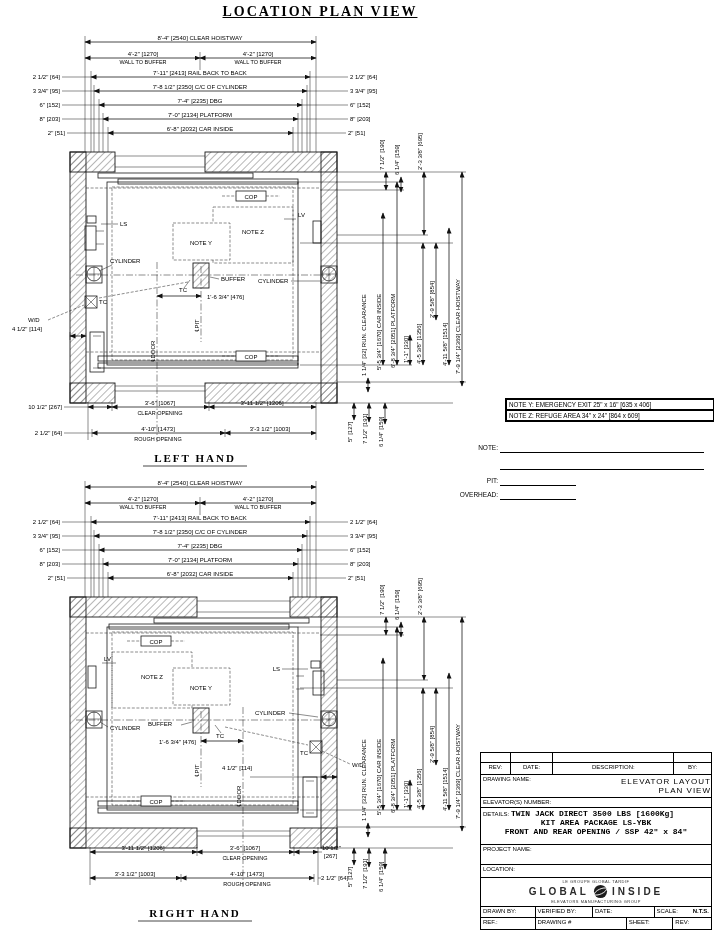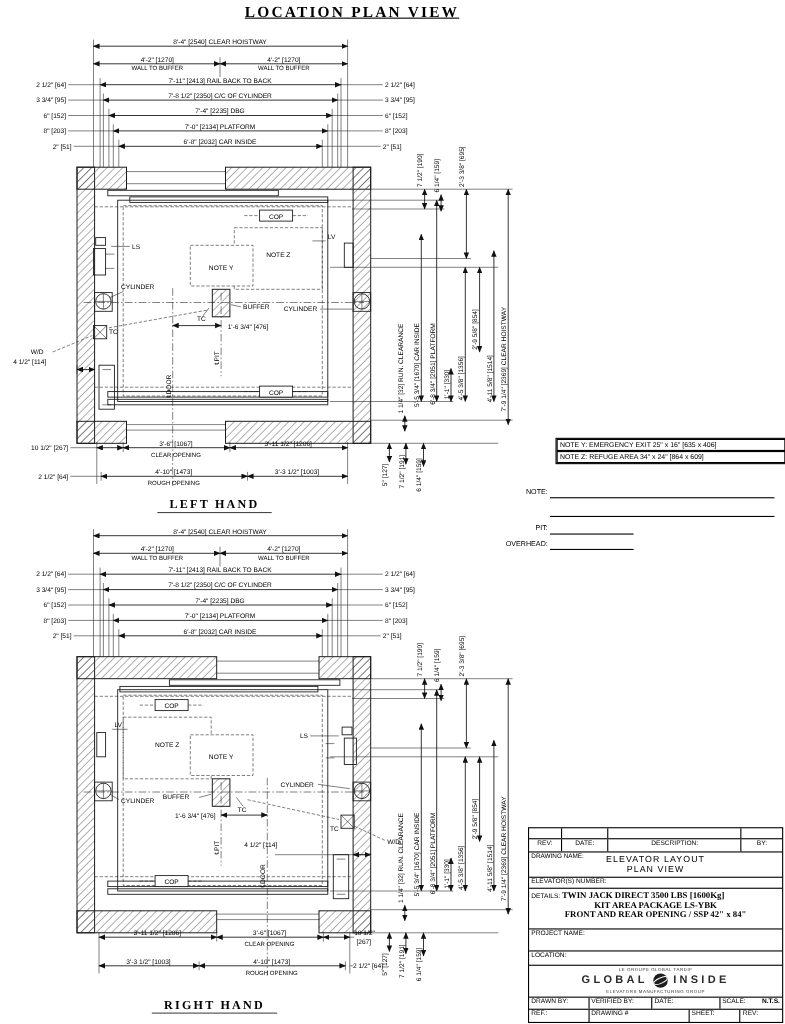--- a/index.html
+++ b/index.html
@@ -27,21 +27,21 @@
   .notesbox .nrow{border:1px solid #000;margin:0;padding:1px 2px;font-size:6.3px;white-space:nowrap}
   .fld{font-size:6.5px}
   .ul{border-bottom:1px solid #000}
   
   .tb{left:480px;top:752px;width:232px;height:178px;border:1.3px solid #000;box-sizing:border-box;font-size:6px}
   .tb .row{box-sizing:border-box;border-bottom:1px solid #000;position:relative;display:flex}
   .tb .cell{box-sizing:border-box;border-right:1px solid #000;height:100%;overflow:hidden;
             padding:1px 2px;white-space:nowrap}
   .tb .cell:last-child{border-right:none}
   .tb .tiny{font-size:5.8px}
-  .serifb{font-family:Liberation Serif, serif;font-weight:bold}
+  .serifb{font-family:Liberation Mono, monospace;font-weight:bold}
   .logo-line{display:flex;align-items:center;justify-content:center;gap:4px}
   .logo-word{font:bold 10px "Liberation Sans",sans-serif;letter-spacing:3px;color:#2a2a2a}
   .logo-micro{font-size:4px;letter-spacing:.5px;color:#333;text-align:center;line-height:5px}
 </style>
 </head>
 <body>
 
 <svg width="0" height="0" style="position:absolute">
   <defs>
     <pattern id="hat" width="5" height="5" patternUnits="userSpaceOnUse" patternTransform="rotate(45)">
@@ -423,22 +423,22 @@
     <div class="cell" style="width:37px"></div>
   </div>
   <div class="row" style="height:12px">
     <div class="cell" style="width:30px;text-align:center">REV:</div>
     <div class="cell" style="width:43px;text-align:center">DATE:</div>
     <div class="cell" style="width:122px;text-align:center">DESCRIPTION:</div>
     <div class="cell" style="width:37px;text-align:center">BY:</div>
   </div>
   <div class="row" style="height:23px;display:block">
     <span class="tiny" style="position:absolute;left:2px;top:1px">DRAWING NAME:</span>
-    <div style="text-align:center;font-size:8px;letter-spacing:1px;padding-top:2px">ELEVATOR LAYOUT</div>
-    <div style="text-align:center;font-size:8px;letter-spacing:1px">PLAN VIEW</div>
+    <div style="text-align:right;font-size:8px;letter-spacing:1px;padding-top:2px">ELEVATOR LAYOUT</div>
+    <div style="text-align:right;font-size:8px;letter-spacing:1px">PLAN VIEW</div>
   </div>
   <div class="row" style="height:10px;display:block;padding:1px 2px">
     <span>ELEVATOR(S) NUMBER:</span>
   </div>
   <div class="row" style="height:37px;display:block;padding:1px 2px">
     <div><span>DETAILS:</span>
       <span class="serifb" style="font-size:8px">TWIN JACK DIRECT 3500 LBS [1600Kg]</span></div>
     <div class="serifb" style="font-size:8px;text-align:center">KIT AREA PACKAGE LS-YBK</div>
     <div class="serifb" style="font-size:8px;text-align:center">FRONT AND REAR OPENING / SSP 42" x 84"</div>
   </div>

